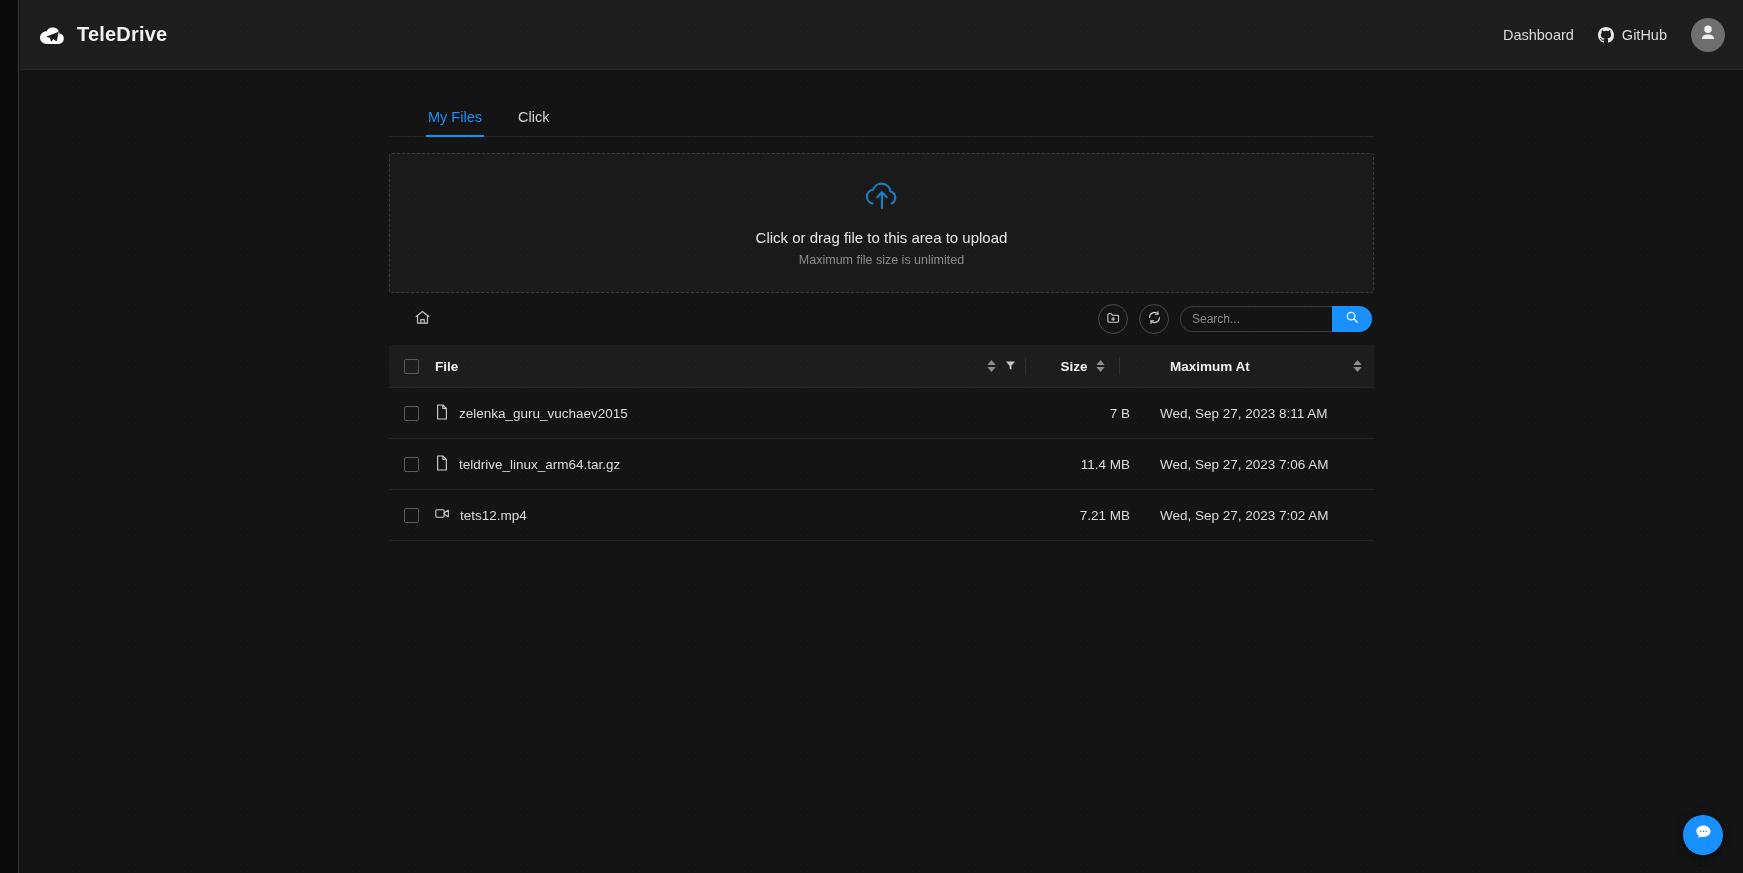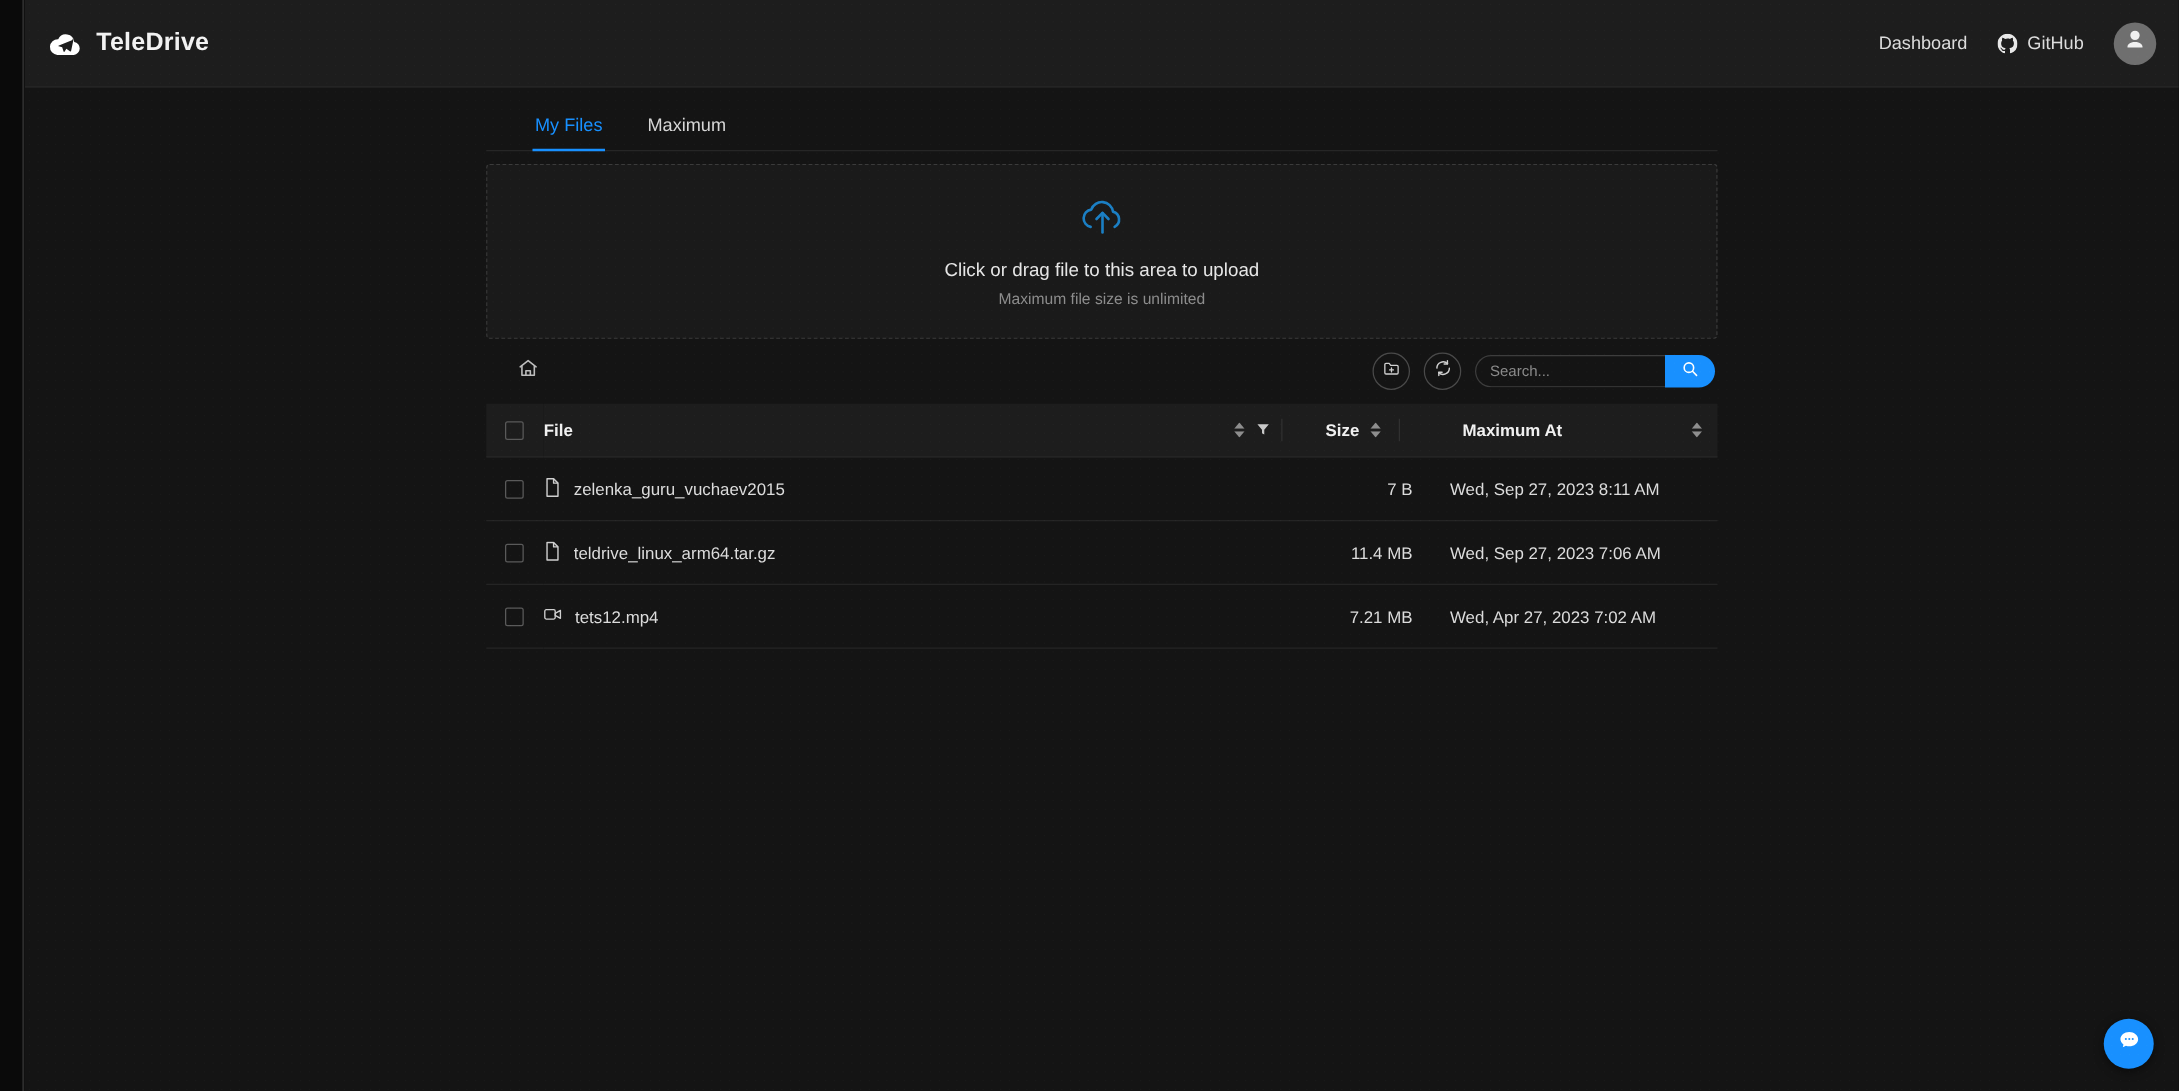--- a/index.html
+++ b/index.html
@@ -57,21 +57,21 @@
   .header-link svg { display:block; }
   .avatar {
     width: 34px; height: 34px; border-radius: 50%;
     background: #6f6f6f;
     display: flex; align-items: center; justify-content: center;
     cursor: pointer;
   }
   
   .tabs-wrap {
     width: 985px;
-    margin: 0 auto;
+    margin: 16px auto;
     padding-top: 14px;
     text-align: right;
   }
   .tabs {
     display: flex;
     gap: 32px;
     padding-left: 37px;
     border-bottom: 1px solid #262626;
   }
   .tab {
@@ -250,21 +250,21 @@
         </div>
       </div>
     </div>
 
     <div class="tabs-wrap">
       <div class="tabs">
         <div class="tab active">
           <span>My Files</span>
         </div>
         <div class="tab">
-          <span>Maximum</span>
+          <span>Click</span>
         </div>
       </div>
     </div>
 
     <div class="content">
 
       <div class="upload-zone">
         <span class="upload-icon">
           <svg width="40" height="32" viewBox="0 0 40 32" fill="none" stroke="#1b7fc4" stroke-width="2.1" stroke-linecap="round" stroke-linejoin="round">
             <path d="M10.5 24.5A7 7 0 0 1 11 10.7a9 9 0 0 1 17.4 1.6 6.6 6.6 0 0 1 1.3 12.2"></path>
@@ -447,21 +447,21 @@
                     <path d="M11 6 16 3.2v7.6L11 8z"></path>
                   </svg>
                 </span>
                 <span class="file-name">tets12.mp4</span>
               </div>
             </td>
             <td>
               <div class="cell-pad size-cell">7.21 MB</div>
             </td>
             <td>
-              <div class="cell-pad date-cell">Wed, Apr 27, 2023 7:02 AM</div>
+              <div class="cell-pad date-cell">Wed, Sep 27, 2023 7:02 AM</div>
             </td>
           </tr>
 
         </tbody>
       </table>
     </div>
 
     <div class="fab">
       <span>
         <svg width="20" height="20" viewBox="0 0 24 24" fill="#ffffff">

